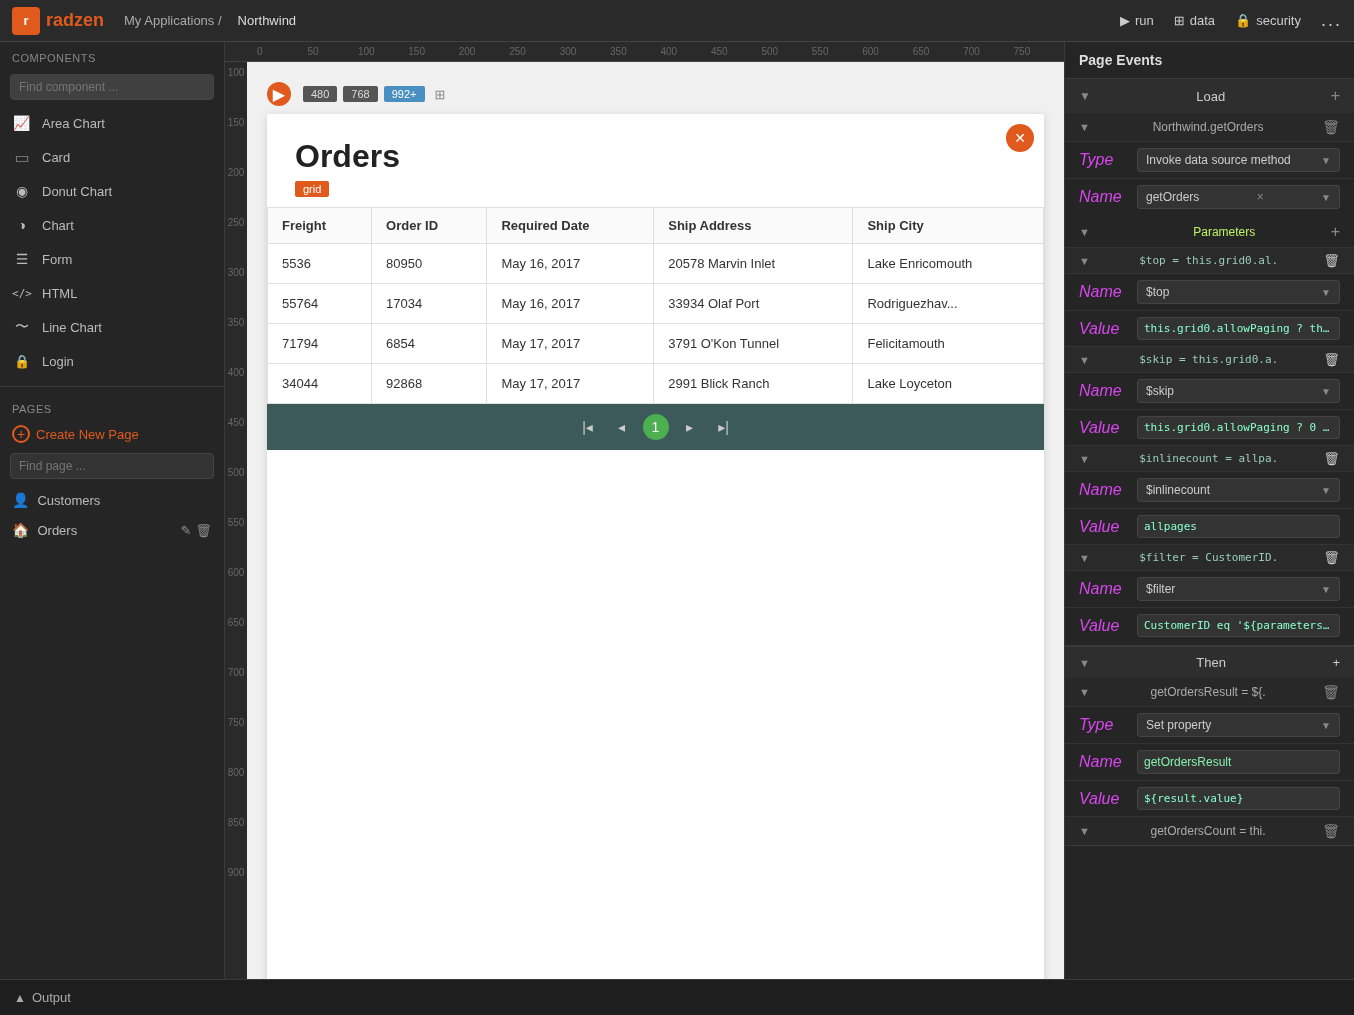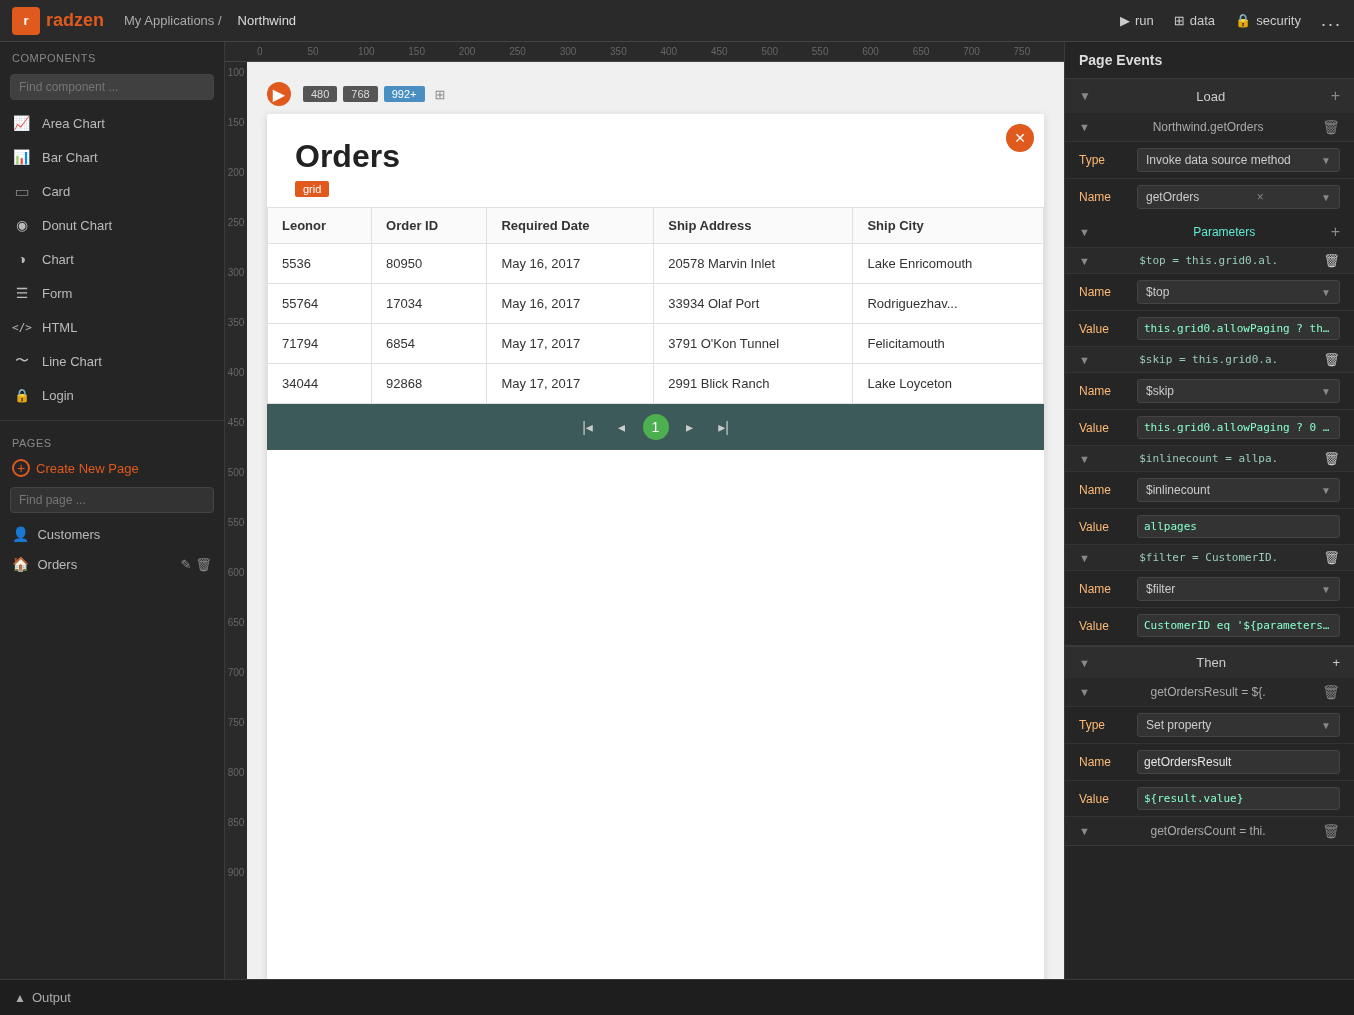--- a/index.html
+++ b/index.html
@@ -259,47 +259,47 @@
       cursor: pointer;
     }
     .event-sub-header .sub-title { color: #aaa; font-size: 12px; }
     .event-sub-header .delete-btn { color: #888; cursor: pointer; font-size: 14px; }
     .field-row {
       display: flex; align-items: center;
       padding: 6px 14px;
       gap: 8px;
       border-top: 1px solid #333;
     }
-    .field-label { color: #fdba74; font-size: 12px; width: 50px; flex-shrink: 0; }
+    .field-label { color: #d946ef; font-size: 16px; width: 50px; flex-shrink: 0; font-style: italic; }
     .field-select {
       flex: 1;
       background: #333; border: 1px solid #444; border-radius: 3px;
       color: #ccc; font-size: 12px; padding: 4px 8px;
       display: flex; align-items: center; justify-content: space-between;
       cursor: pointer;
     }
     .field-select .chevron { color: #888; font-size: 10px; }
     .field-input {
       flex: 1;
       background: #333; border: 1px solid #444; border-radius: 3px;
-      color: #e5e5e5; font-size: 12px; padding: 4px 6px;
+      color: #86efac; font-size: 12px; padding: 4px 6px;
     }
     .field-value-code {
       flex: 1;
       background: #333; border: 1px solid #444; border-radius: 3px;
       color: #8fc; font-size: 11px; padding: 4px 6px;
       font-family: monospace; white-space: nowrap; overflow: hidden; text-overflow: ellipsis;
     }
     .params-section { padding: 2px 0; }
     .params-header {
       display: flex; align-items: center; justify-content: space-between;
       padding: 6px 14px;
       cursor: pointer;
     }
-    .params-header .title { color: #5eead4; font-size: 12px; margin-left: 24px; }
+    .params-header .title { color: #bef264; font-size: 12px; margin-left: 24px; }
     .params-header .add-btn { color: #888; font-size: 16px; cursor: pointer; }
     .param-item { border-top: 1px solid #333; }
     .param-sub-header {
       display: flex; align-items: center; justify-content: space-between;
       padding: 5px 14px;
       background: #2a2a2a;
     }
     .param-sub-title { color: #9cb; font-size: 11px; font-family: monospace; }
     .then-section-header {
       display: flex; align-items: center; justify-content: space-between;
@@ -372,24 +372,20 @@
 
 <div class="main-layout">
 
   <div class="sidebar">
     <div class="sidebar-section-title">Components</div>
     <input class="sidebar-search" type="text" placeholder="Find component ..." style="">
 
     <div class="sidebar-item">
       <span class="item-icon icon-area-chart"></span>
       <span>Area Chart</span>
-    </div>
-    <div class="sidebar-item">
-      <span class="item-icon icon-bar-chart"></span>
-      <span>Bar Chart</span>
     </div>
     <div class="sidebar-item">
       <span class="item-icon icon-card"></span>
       <span>Card</span>
     </div>
     <div class="sidebar-item">
       <span class="item-icon icon-donut"></span>
       <span>Donut Chart</span>
     </div>
     <div class="sidebar-item">
@@ -497,21 +493,21 @@
         <div class="page-preview">
           <div class="delete-overlay">✕</div>
           <div class="page-preview-header">
             <div class="page-title-text">Orders</div>
             <span class="grid-badge">grid</span>
           </div>
 
           <table class="orders-table">
             <thead>
               <tr>
-                <th>Leonor</th>
+                <th>Freight</th>
                 <th>Order ID</th>
                 <th>Required Date</th>
                 <th>Ship Address</th>
                 <th>Ship City</th>
               </tr>
             </thead>
             <tbody id="table-body">
 
             <tr>
                   <td>5536</td>

